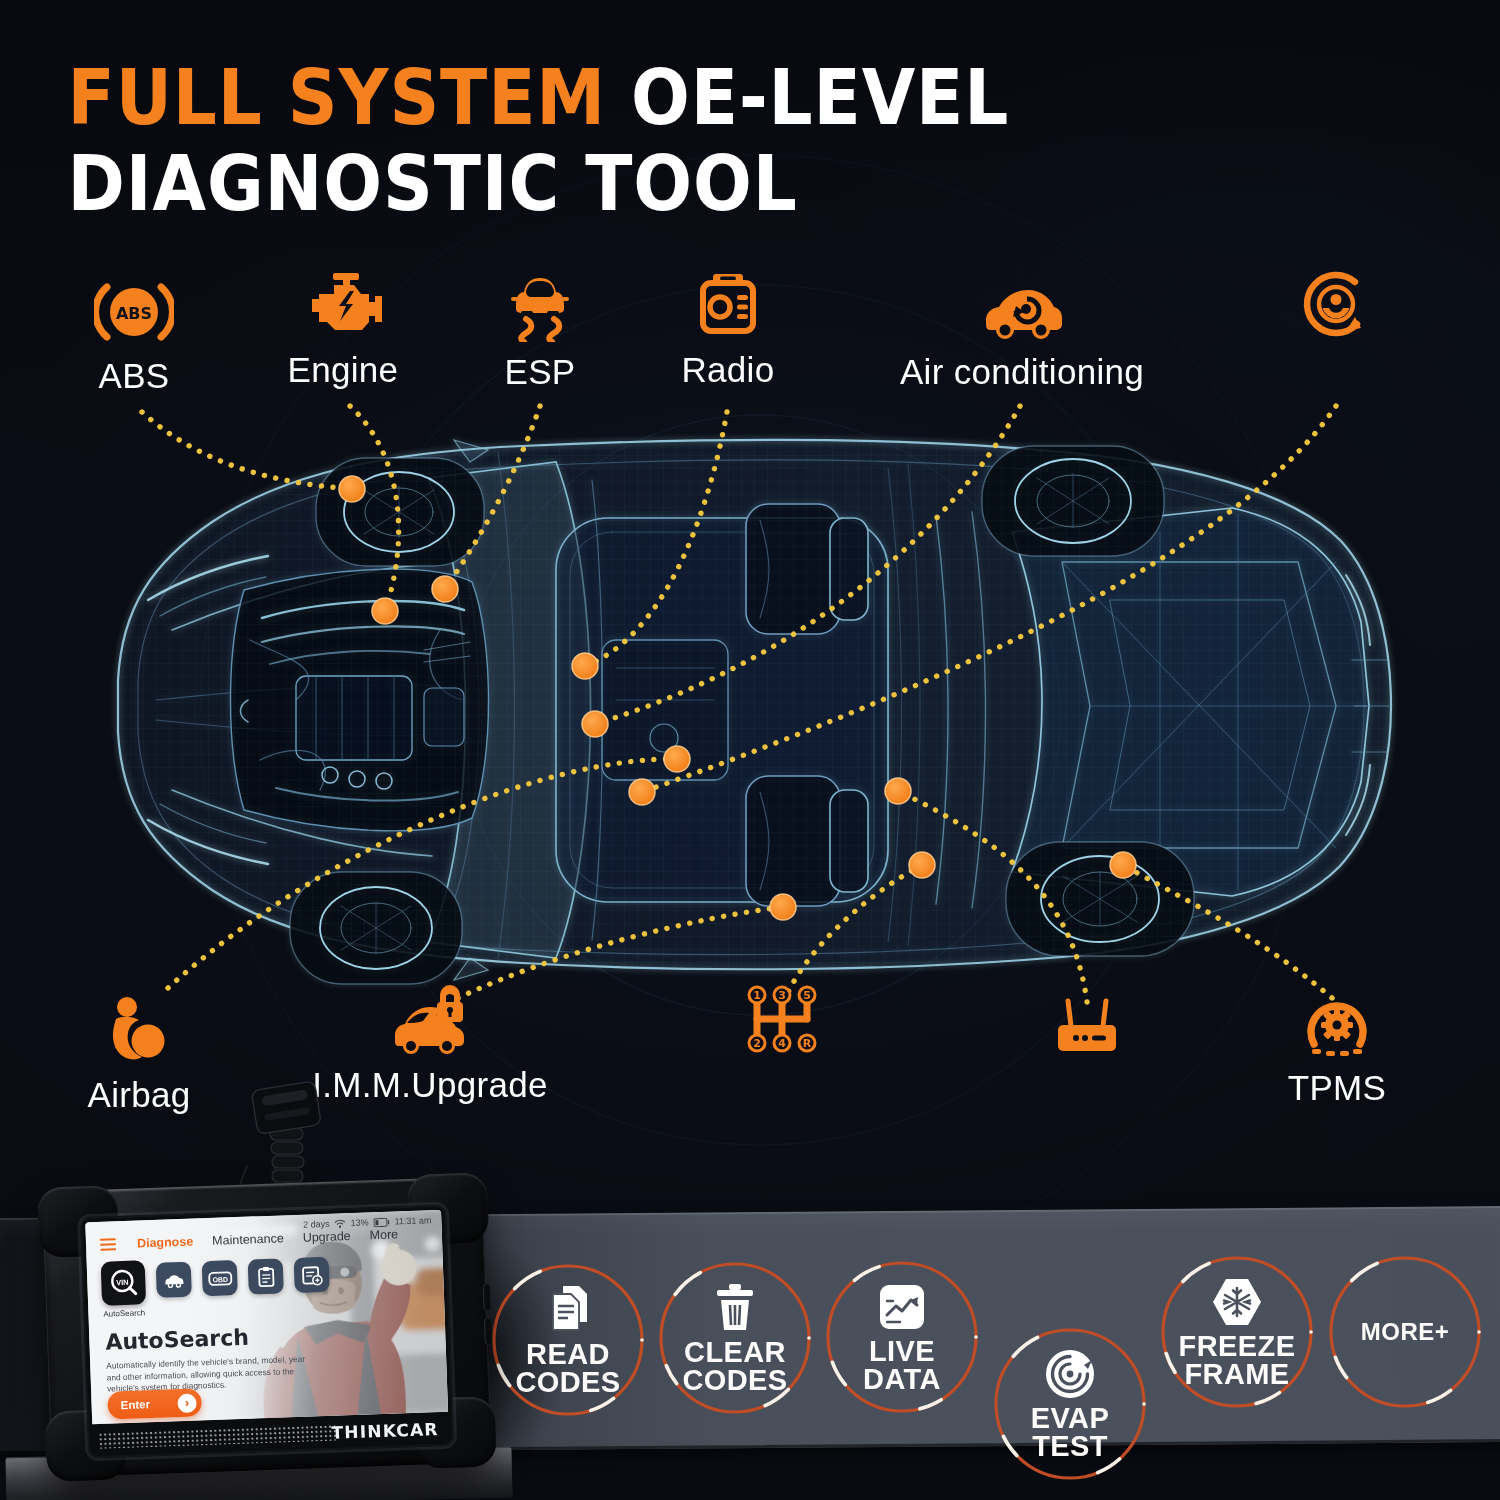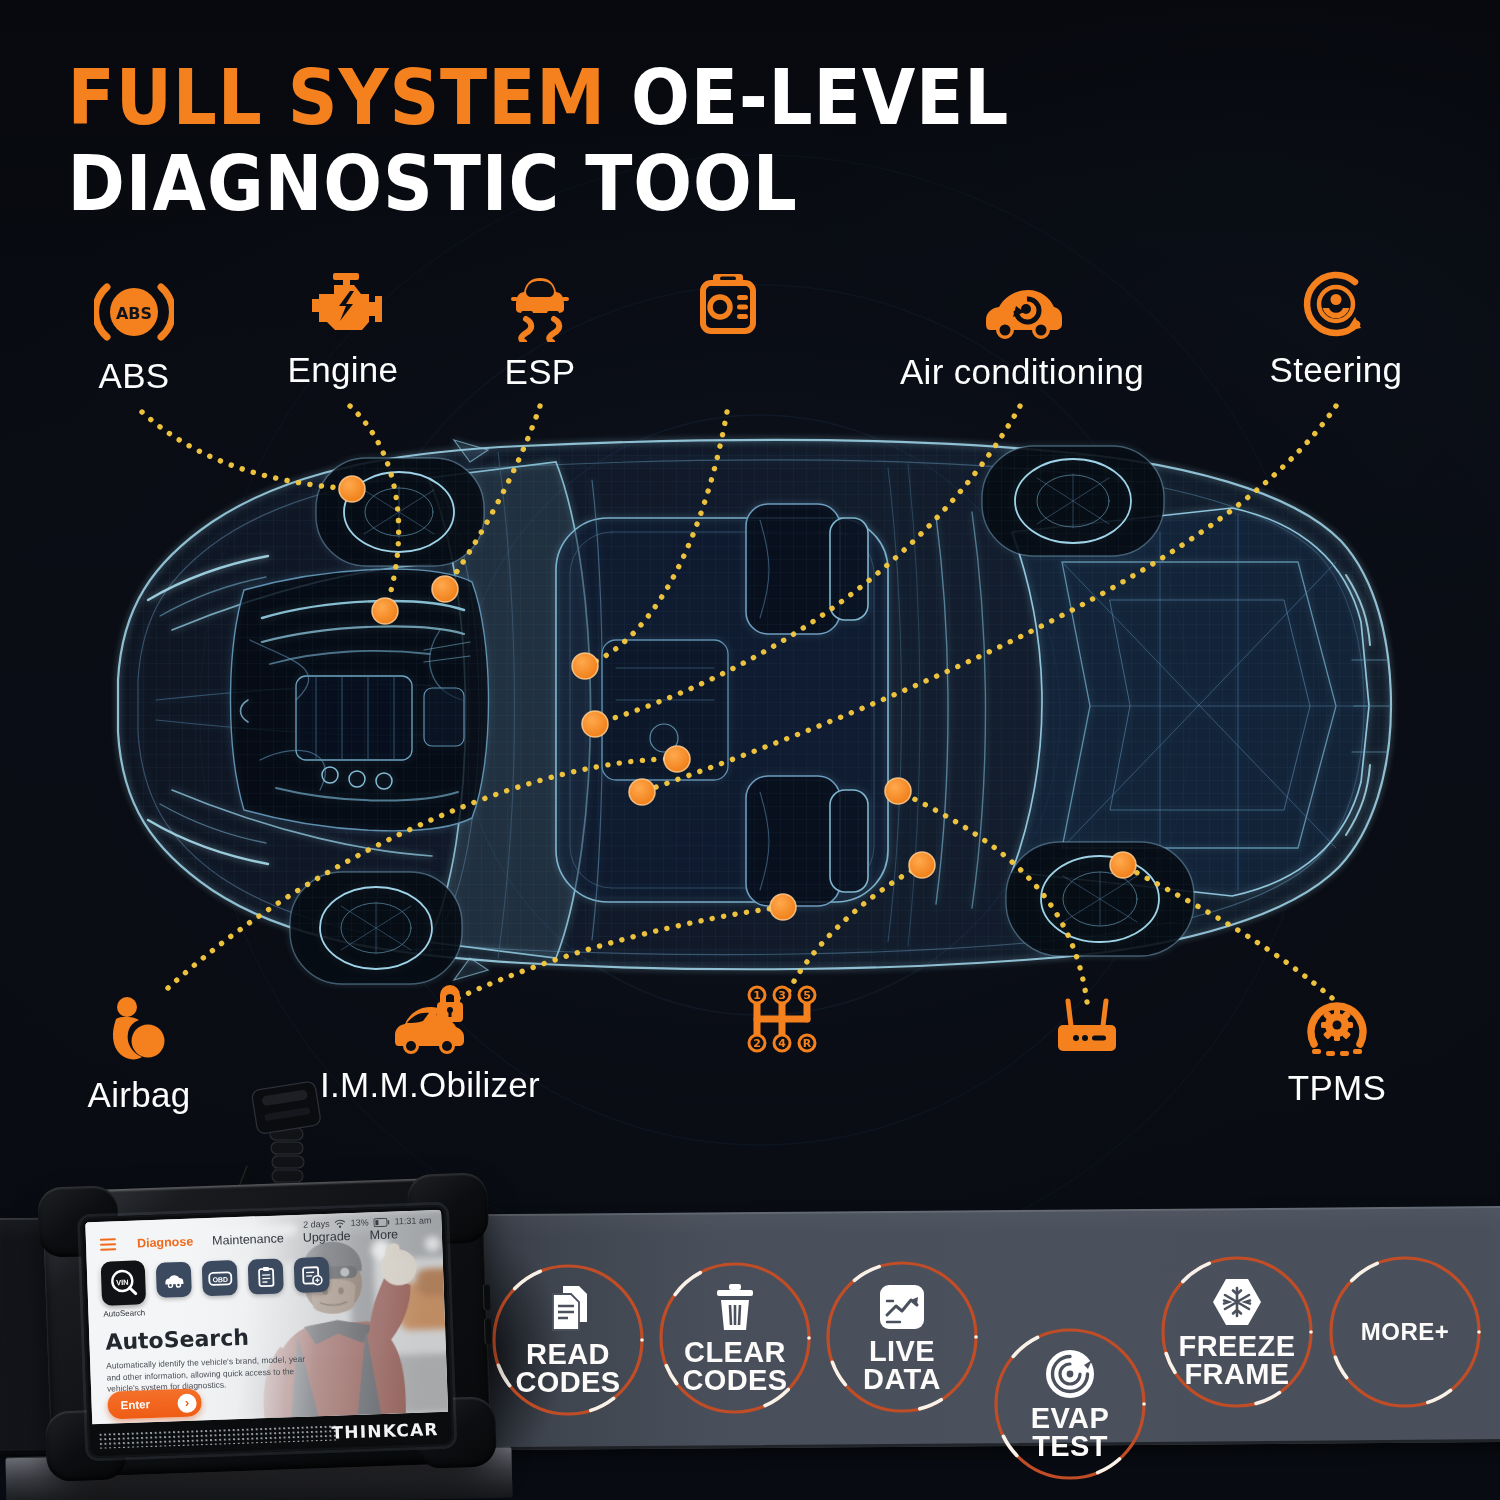--- a/index.html
+++ b/index.html
@@ -313,20 +313,21 @@
     <svg width="66" height="70" viewBox="0 0 66 70">
       <rect x="18" y="4" width="30" height="9" rx="3" fill="#f5811e"></rect>
       <rect x="25" y="6.5" width="16" height="4" rx="2" fill="#0b0e15"></rect>
       <rect x="8" y="13" width="50" height="48" rx="8" fill="none" stroke="#f5811e" stroke-width="6"></rect>
       <circle cx="25" cy="37" r="10" fill="none" stroke="#f5811e" stroke-width="5.5"></circle>
       <rect x="42" y="25" width="11" height="5" rx="2.5" fill="#f5811e"></rect>
       <rect x="42" y="34.5" width="11" height="5" rx="2.5" fill="#f5811e"></rect>
       <rect x="42" y="44" width="11" height="5" rx="2.5" fill="#f5811e"></rect>
     </svg>
   </div>
+  <div class="lbl">Radio</div>
 </div>
 
 <div class="sys" style="left:1022px; top:272px;">
   <div class="ic">
     <svg width="84" height="62" viewBox="0 0 84 62">
       <path d="M6,40 C6,32 12,28 19,27 C26,15 38,10 48,10 C61,10 70,18 74,27 C80,29 82,33 82,38 L82,44 C82,48 79,50 75,50 L70,50 A9,9 0 0 1 52,50 L34,50 A9,9 0 0 1 16,50 L10,50 C7,50 6,47 6,44 Z" fill="#f5811e"></path>
       <circle cx="25" cy="50" r="5.5" fill="#0b0e15"></circle>
       <circle cx="61" cy="50" r="5.5" fill="#0b0e15"></circle>
       <path d="M47,19 A11.5,11.5 0 1 1 36,31" fill="none" stroke="#0b0e15" stroke-width="5"></path>
       <path d="M33,37 L36,26 L44,32 Z" fill="#0b0e15"></path>
@@ -341,21 +342,20 @@
     <svg width="70" height="70" viewBox="0 0 70 70">
       <g fill="none" stroke="#f5811e">
         <path d="M54,12 A29,29 0 1 0 56,54" stroke-width="6.5" stroke-linecap="round"></path>
         <circle cx="35" cy="34" r="17" stroke-width="4.5"></circle>
       </g>
       <path d="M60,58 L45,61 L54,47 Z" fill="#f5811e"></path>
       <circle cx="35" cy="29.5" r="5.5" fill="#f5811e"></circle>
       <path d="M21.5,38 A14,14 0 0 0 48.5,38 L42,38 A7.5,7.5 0 0 1 28,38 Z" fill="#f5811e"></path>
     </svg>
   </div>
-  <div class="lbl">Steering</div>
 </div>
 
 <div class="sys" style="left:139px; top:995px;">
   <div class="ic">
     <svg width="66" height="70" viewBox="0 0 66 70">
       <circle cx="21" cy="12" r="10" fill="#f5811e"></circle>
       <path d="M10,24 C5,38 6,51 14,59 C20,65 30,66 36,62 C26,58 20,48 22,38 C23,32 27,27 33,25 C26,21 15,21 10,24 Z" fill="#f5811e"></path>
       <circle cx="42" cy="46" r="16.5" fill="#f5811e"></circle>
     </svg>
   </div>
@@ -368,21 +368,21 @@
       <path d="M49,12 A10,10 0 0 1 69,12 L69,20 L63,20 L63,13 A5,5 0 0 0 55,13 L55,20 L49,20 Z" fill="#f5811e"></path>
       <rect x="46" y="19" width="26" height="20" rx="4" fill="#f5811e"></rect>
       <circle cx="59" cy="27" r="3" fill="#0b0e15"></circle>
       <rect x="57.5" y="28" width="3" height="6" fill="#0b0e15"></rect>
       <path d="M4,52 C4,46 8,42 14,41 C19,30 28,24 40,24 C44,24 48,25 52,26 L45,32 C56,34 62,38 65,44 C70,46 73,49 73,54 L73,58 C73,61 71,63 68,63 L64,63 A8,8 0 0 1 48,63 L28,63 A8,8 0 0 1 12,63 L8,63 C5,63 4,61 4,58 Z" fill="#f5811e"></path>
       <path d="M16,40 C22,32 30,29 38,30 L32,38 C26,40 21,40 16,40 Z" fill="#0b0e15"></path>
       <circle cx="20" cy="63" r="5" fill="#0b0e15"></circle>
       <circle cx="56" cy="63" r="5" fill="#0b0e15"></circle>
     </svg>
   </div>
-  <div class="lbl">I.M.M.Obilizer</div>
+  <div class="lbl">I.M.M.Upgrade</div>
 </div>
 
 <div class="sys" style="left:782px; top:985px;">
   <div class="ic">
     <svg width="82" height="72" viewBox="0 0 82 72">
       <g fill="none" stroke="#f5811e" stroke-width="7" stroke-linecap="round">
         <path d="M16,21 L16,51"></path>
         <path d="M41,21 L41,51"></path>
         <path d="M66,21 L66,36"></path>
         <path d="M16,36 L66,36"></path>

